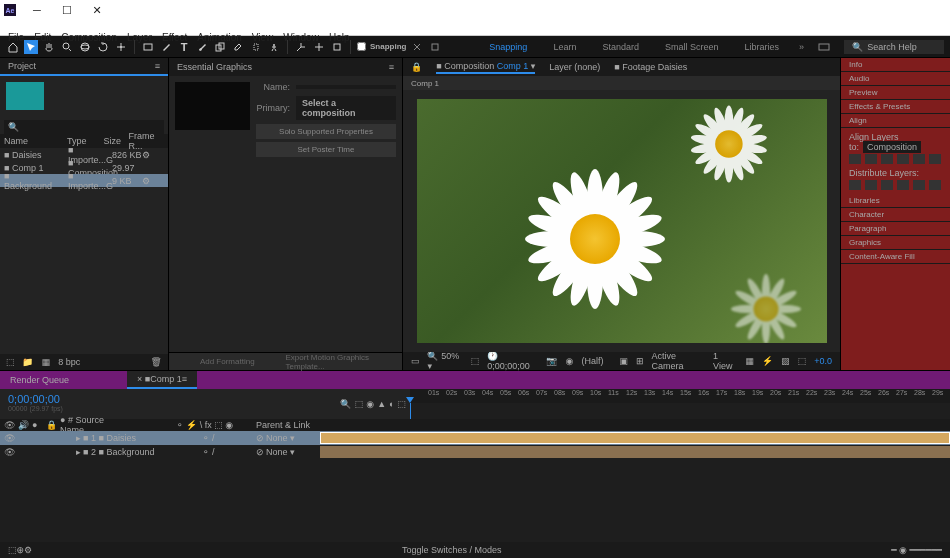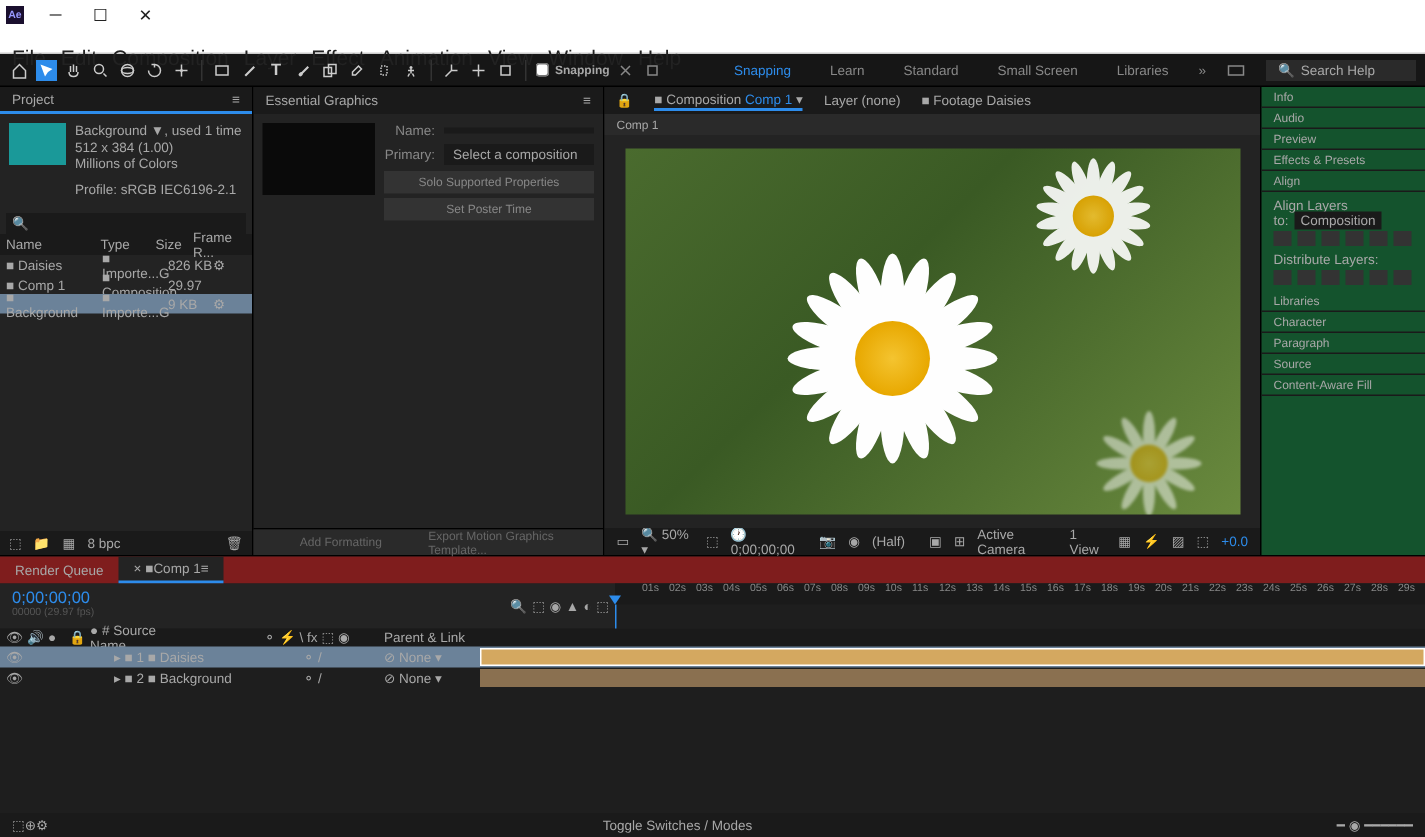--- a/index.html
+++ b/index.html
@@ -2,21 +2,21 @@
 <html><head>
 <meta charset="utf-8">
 <style>
 * { margin:0; padding:0; box-sizing:border-box; font-family:"Segoe UI",Tahoma,sans-serif; font-size:9px; color:#a8a8a8; }
 body { background:#1e1e1e; width:950px; height:558px; overflow:hidden; }
 .titlebar { height:20px; background:#fff; display:flex; align-items:center; padding:0 4px; color:#222; }
 .titlebar .ae-icon { width:12px; height:12px; background:#1a0f2e; margin-right:6px; display:flex; align-items:center; justify-content:center; color:#9999ff; font-size:7px; font-weight:bold; }
 .titlebar .title { flex:1; font-size:10px; color:#222; }
 .titlebar .wbtn { width:30px; height:20px; display:flex; align-items:center; justify-content:center; color:#222; font-size:11px; }
 .menubar { height:16px; background:#fff; display:flex; gap:10px; padding:0 8px; align-items:center; border-bottom:1px solid #ccc; }
-.menubar span { color:#222; font-size:14px;margin-top:20px; }
+.menubar span { color:#222; font-size:10px;margin-top:20px; }
 .toolbar { height:22px; background:#161616; display:flex; align-items:center; padding:0 6px; gap:4px; border-bottom:1px solid #000; }
 .toolbar .tool { width:14px; height:14px; display:flex; align-items:center; justify-content:center; color:#ccc; font-size:10px; }
 .toolbar .tool.active { background:#2d8ceb; }
 .toolbar .sep { width:1px; height:14px; background:#333; margin:0 2px; }
 .toolbar .right { margin-left:auto; display:flex; gap:14px; align-items:center; }
 .toolbar .ws { color:#888; font-size:9px; padding:2px 6px; }
 .toolbar .ws.active { color:#2d8ceb; }
 .toolbar .search { background:#2a2a2a; padding:2px 8px; width:100px; display:flex; gap:4px; align-items:center; }
 .main { display:flex; height:312px; }
 .project-panel { width:168px; background:#232323; display:flex; flex-direction:column; }
@@ -29,46 +29,46 @@
 .proj-cols span:nth-child(1){width:54px;} .proj-cols span:nth-child(2){width:44px;} .proj-cols span:nth-child(3){width:30px;}
 .proj-row { display:flex; height:13px; align-items:center; font-size:8px; padding:0 4px; }
 .proj-row.sel { background:#6b8299; color:#fff; }
 .proj-row span:nth-child(1){width:54px;} .proj-row span:nth-child(2){width:44px;} .proj-row span:nth-child(3){width:30px;}
 .proj-footer { margin-top:auto; height:16px; background:#1a1a1a; display:flex; align-items:center; gap:8px; padding:0 6px; font-size:8px; color:#888; }
 .essential-panel { width:234px; background:#232323; display:flex; flex-direction:column; border-left:1px solid #000;justify-content:center; }
 .ess-body { flex:1; padding:6px; }
 .ess-preview { width:84px; height:48px; background:#0a0a0a; margin-bottom:8px; }
 .ess-row { display:flex; align-items:center; margin-bottom:4px; font-size:8px; }
 .ess-row .lbl { width:40px; color:#888; text-align:right; padding-right:6px; }
-.ess-row .fld { flex:1; background:#1a1a1a; padding:2px 6px; }
+.ess-row .fld { flex:1; background:#1a1a1a; padding:2px 6px;font-weight:bold; }
 .ess-btn { background:#333; padding:3px 12px; margin:3px auto; font-size:8px; color:#888; text-align:center; width:140px; }
 .ess-footer { display:flex; height:18px; border-top:1px solid #000; }
 .ess-footer div { flex:1; display:flex; align-items:center; justify-content:center; font-size:8px; color:#666; background:#2a2a2a; }
 .viewer-panel { flex:1; background:#232323; display:flex; flex-direction:column; border-left:1px solid #000; }
 .viewer-tabs { height:18px; background:#1a1a1a; display:flex; align-items:center; gap:14px; padding:0 8px; font-size:9px; }
 .viewer-tabs .comp-name { border-bottom:2px solid #2d8ceb; padding-bottom:1px; }
 .viewer-crumb { height:14px; background:#2a2a2a; display:flex; align-items:center; padding:0 8px; font-size:8px; }
 .viewer-img { flex:1; background:#232323; display:flex; align-items:center; justify-content:center; position:relative; }
 .daisy-scene { width:410px; height:244px; background:linear-gradient(135deg,#4a6b2e 0%,#3a5a24 40%,#6a8a3e 100%); position:relative; overflow:hidden; }
 .daisy { position:absolute; }
 .daisy.d1 { left:120px; top:40px; }
 .daisy.d2 { left:280px; top:-10px; transform:scale(0.55); opacity:0.9; }
 .daisy.d3 { left:320px; top:160px; transform:scale(0.5); opacity:0.5; filter:blur(2px); }
 .petal { position:absolute; width:16px; height:60px; background:#fefefe; border-radius:50% 50% 40% 40%; left:50px; top:30px; transform-origin:8px 70px; }
 .center { position:absolute; width:50px; height:50px; background:radial-gradient(circle,#f4c430 0%,#e8a800 70%,#c08800 100%); border-radius:50%; left:33px; top:75px; }
 .viewer-footer { height:18px; background:#1a1a1a; display:flex; align-items:center; gap:8px; padding:0 8px; font-size:8px; }
 .viewer-footer .sp { flex:1; }
-.right-panels { width:110px; background:#14532d; border-left:1px solid #000; }
+.right-panels { width:110px; background:#7f1d1d; border-left:1px solid #000; }
 .rp-item { height:14px; display:flex; align-items:center; padding:0 8px; font-size:8px; border-bottom:1px solid #1a1a1a; }
 .rp-section { padding:4px 8px; font-size:8px; }
 .rp-dd { background:#1a1a1a; padding:1px 4px; margin-left:4px; }
 .rp-icons { display:flex; gap:4px; margin-top:2px; }
 .rp-icons span { width:12px; height:10px; background:#333; }
 .timeline { height:188px; background:#1e1e1e; border-top:1px solid #000; display:flex; flex-direction:column; }
-.tl-tabs { height:18px; background:#7f1d1d; display:flex; align-items:center; font-size:9px; }
+.tl-tabs { height:18px; background:#701a75; display:flex; align-items:center; font-size:9px;gap:48px; }
 .tl-tabs .tab { padding:0 10px; height:100%; display:flex; align-items:center; }
 .tl-tabs .tab.active { background:#232323; border-bottom:2px solid #2d8ceb; }
 .tl-header { height:30px; display:flex; }
 .tl-left { width:320px; background:#232323; padding:4px 8px; }
 .tl-time { color:#2d8ceb; font-size:11px; }
 .tl-smpte { color:#555; font-size:7px; }
 .tl-right { flex:1; background:#1e1e1e; position:relative; }
 .tl-ruler { height:14px; background:#1a1a1a; display:flex; position:relative; }
 .tl-tick { position:absolute; top:0; font-size:7px; color:#888; }
 .tl-cols { height:12px; background:#1a1a1a; display:flex; font-size:7px; align-items:center; padding:0 4px; }
@@ -235,26 +235,20 @@
 
 <div class="main">
 
   <div class="project-panel">
     <div class="panel-tab">
         <span>Project</span>
         <span style="margin-left:auto;">≡</span>
       </div>
     <div class="proj-header">
       <div class="proj-thumb"></div>
-      <div class="proj-meta">
-        <div>Background ▼, used 1 time</div>
-        <div>512 x 384 (1.00)</div>
-        <div>Millions of Colors</div>
-        <div style="margin-top:6px;">Profile: sRGB IEC6196-2.1</div>
-      </div>
     </div>
     <div style="height:14px;background:#1a1a1a;margin:4px 4px 0;display:flex;align-items:center;padding:0 4px;">
       <span>🔍</span>
     </div>
     <div class="proj-cols">
       <span>Name</span>
         <span style="margin-left:18px;">Type</span>
         <span>Size</span>
         <span>Frame R...</span>
     </div>
@@ -426,21 +420,21 @@
           <span></span>
           <span></span>
           <span></span>
           <span></span>
           <span></span>
       </div>
     </div>
     <div class="rp-item">Libraries</div>
     <div class="rp-item">Character</div>
     <div class="rp-item">Paragraph</div>
-    <div class="rp-item">Source</div>
+    <div class="rp-item">Graphics</div>
     <div class="rp-item">Content-Aware Fill</div>
   </div>
 </div>
 
 <div class="timeline">
   <div class="tl-tabs">
     <div class="tab">Render Queue</div>
     <div class="tab active">× ■ <span>Comp 1</span> ≡</div>
   </div>
   <div class="tl-header">

